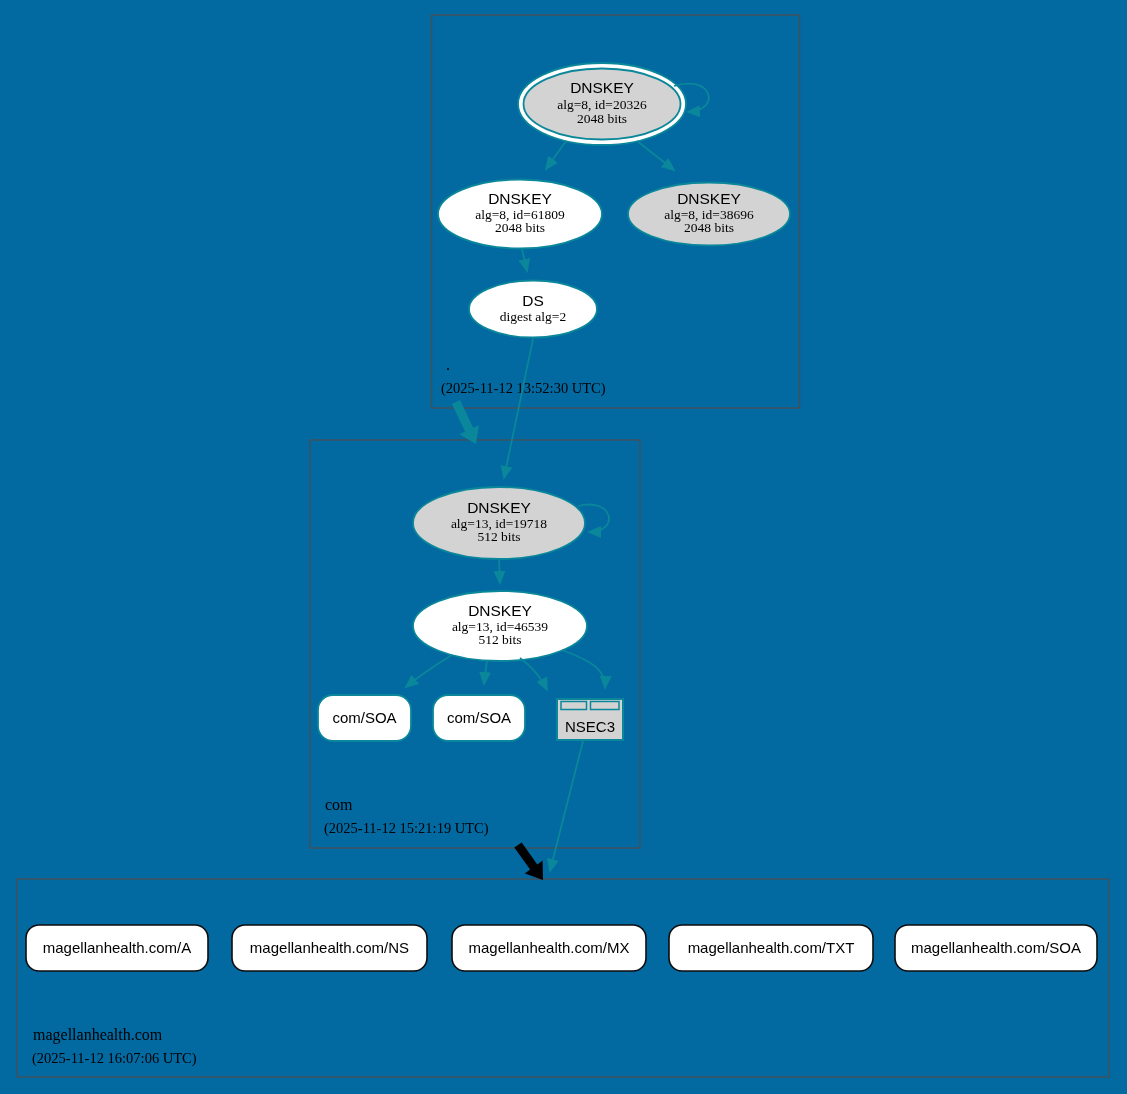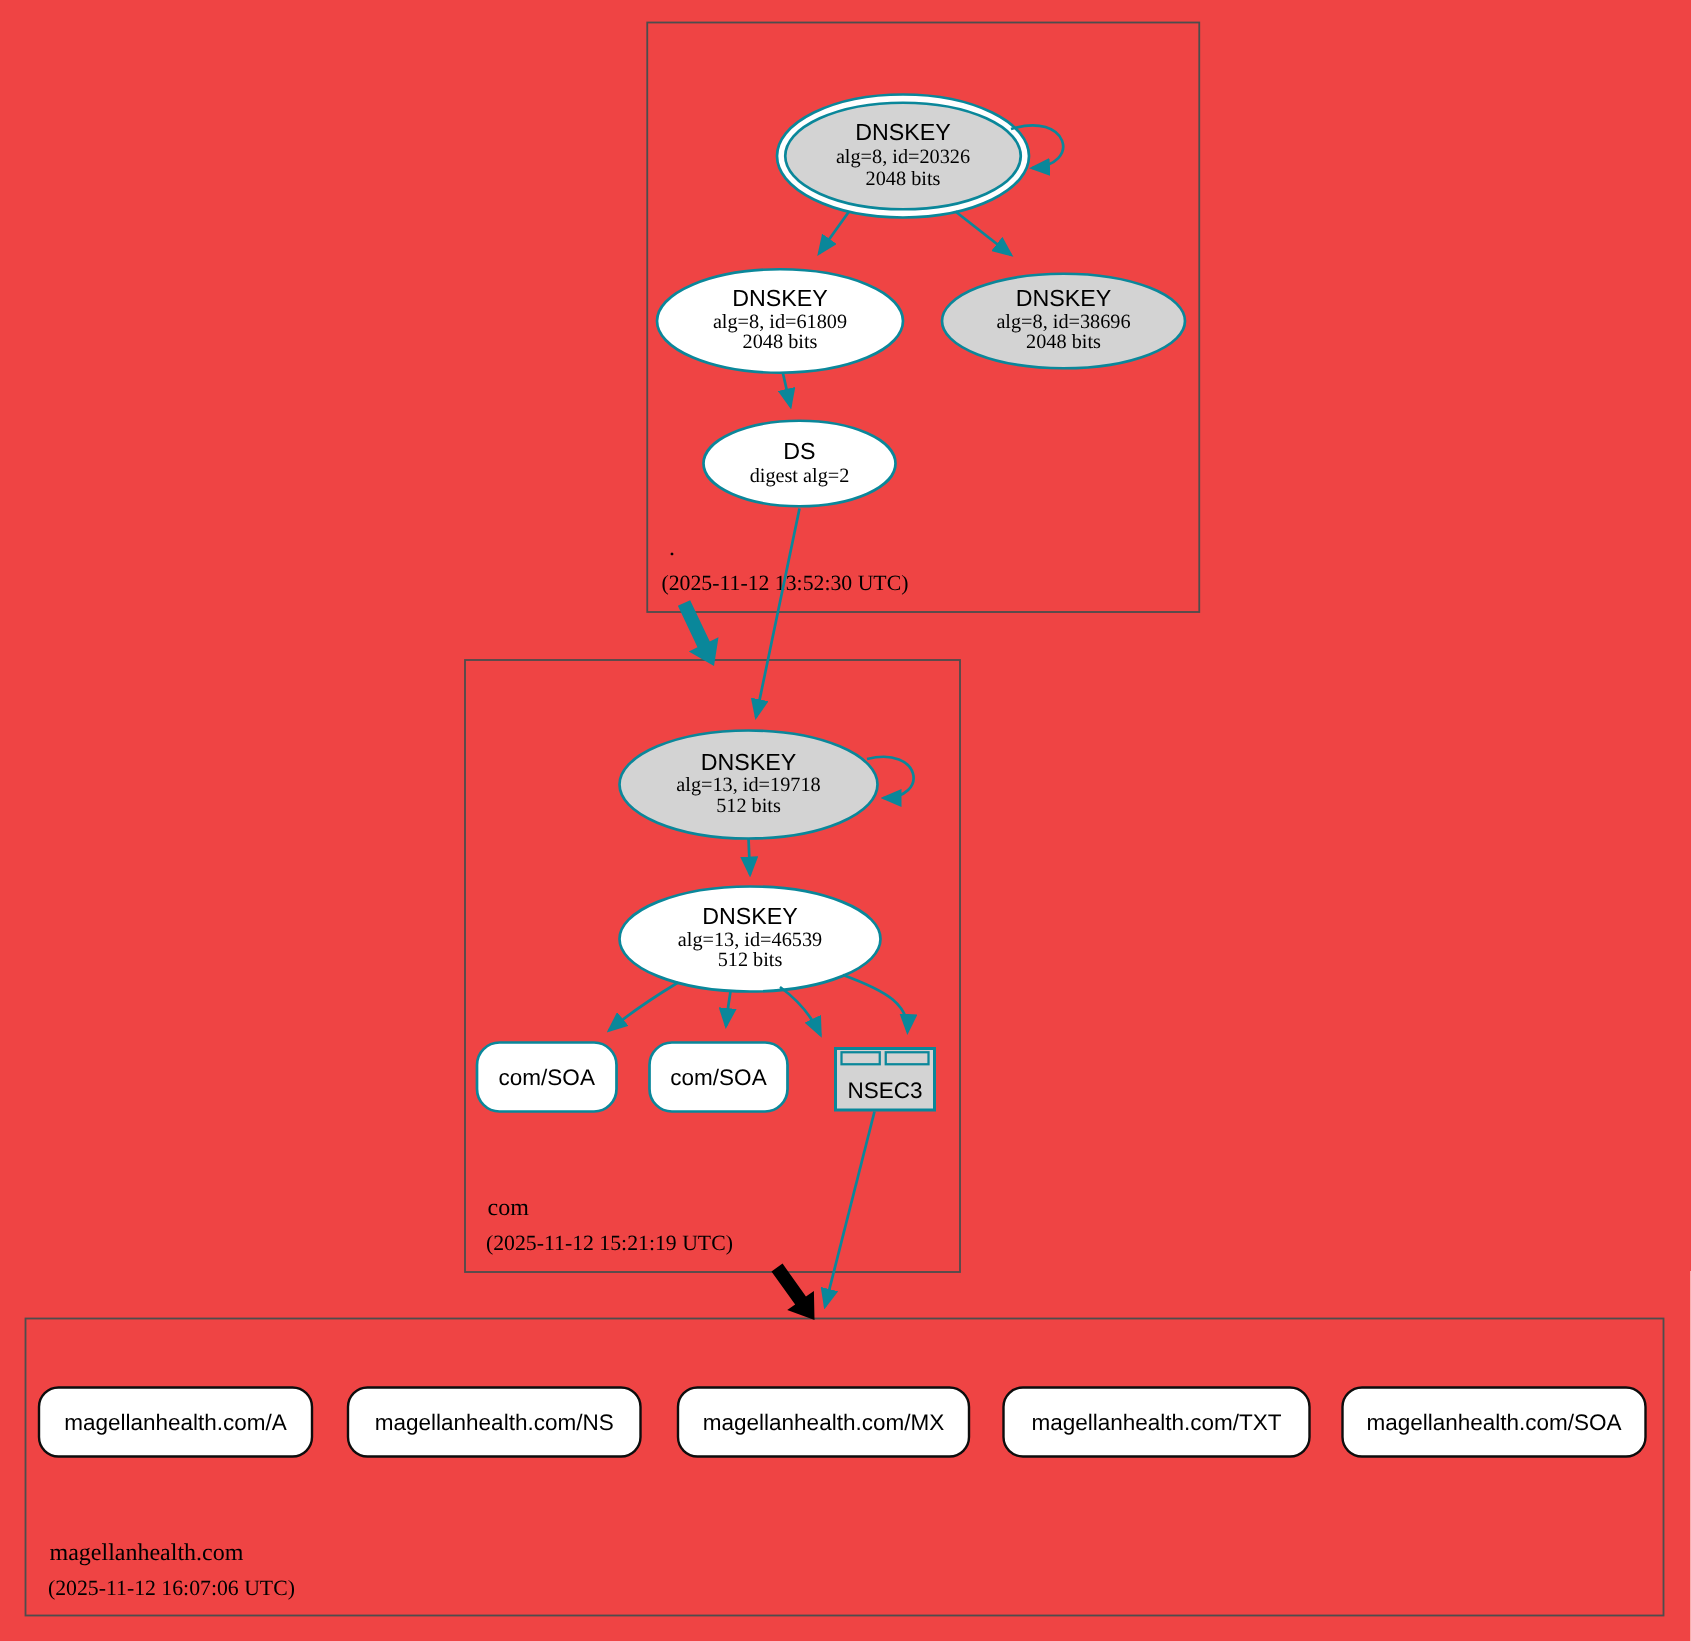--- a/index.html
+++ b/index.html
@@ -1,20 +1,20 @@
 <!DOCTYPE html>
 <html><head>
 <meta charset="utf-8">
 <style>
   html, body { margin: 0; padding: 0; background: #ffffff; }
   .stage {
     position: relative;
     width: 1127px;
     height: 1094px;
-    background: #ef4444;
+    background: #0369a1;
     font-family: "Liberation Sans", sans-serif;
   }
   svg { display: block; }
   .zone-box { fill: none; stroke: #4d4d4d; stroke-width: 1.2px; }
   .node-ellipse { stroke: #0a879a; stroke-width: 1.8px; }
   .fill-white { fill: #ffffff; }
   .fill-gray { fill: #d3d3d3; }
   .edge { stroke: #0a879a; stroke-width: 1.8px; fill: none; }
   .rrset-teal { fill: #ffffff; stroke: #0a879a; stroke-width: 1.8px; }
   .rrset-black { fill: #ffffff; stroke: #0d0d0d; stroke-width: 1.6px; }

